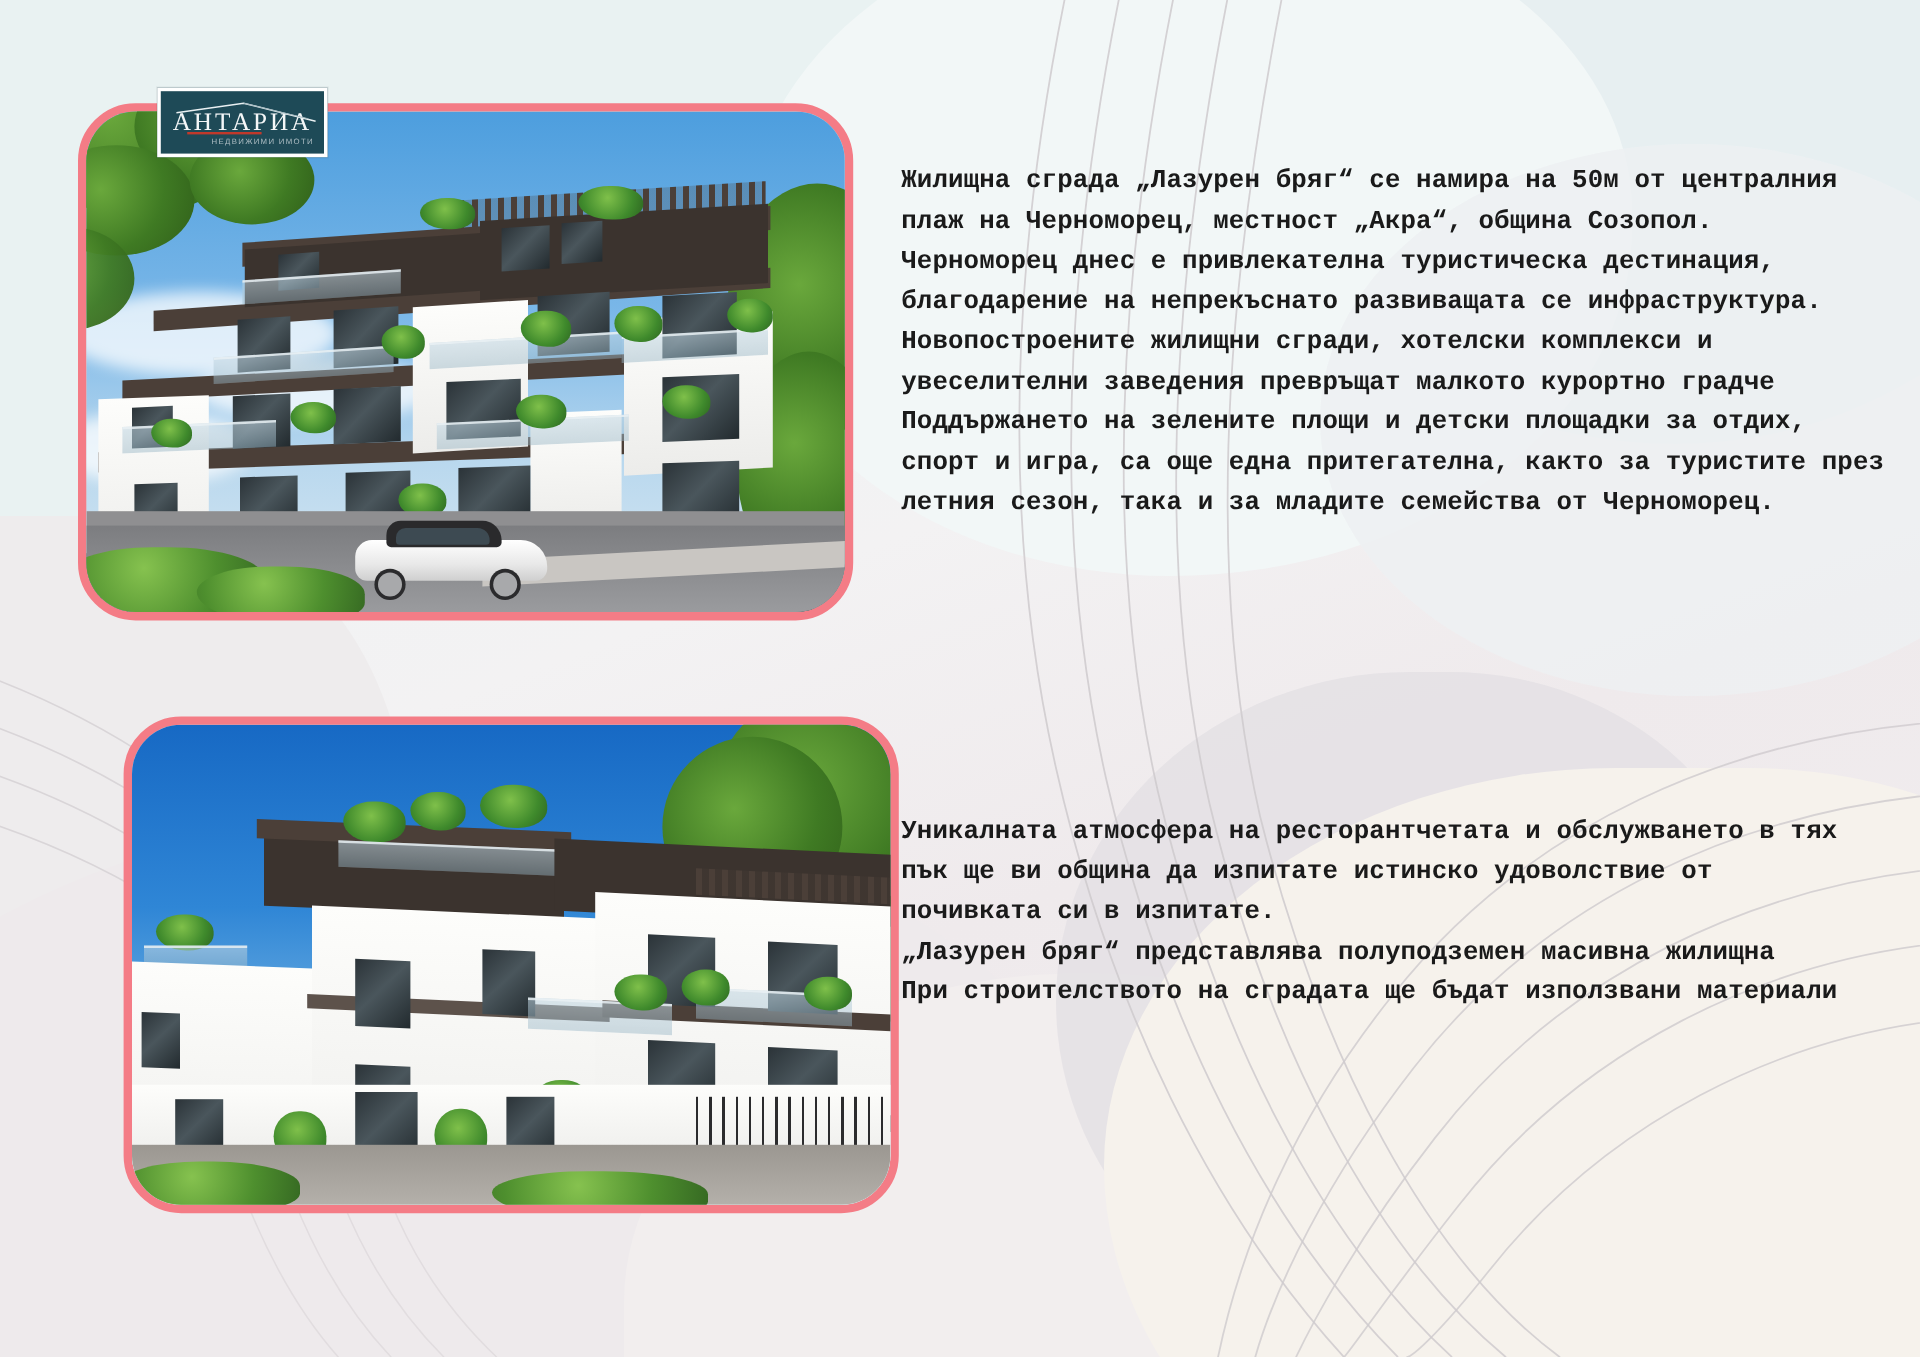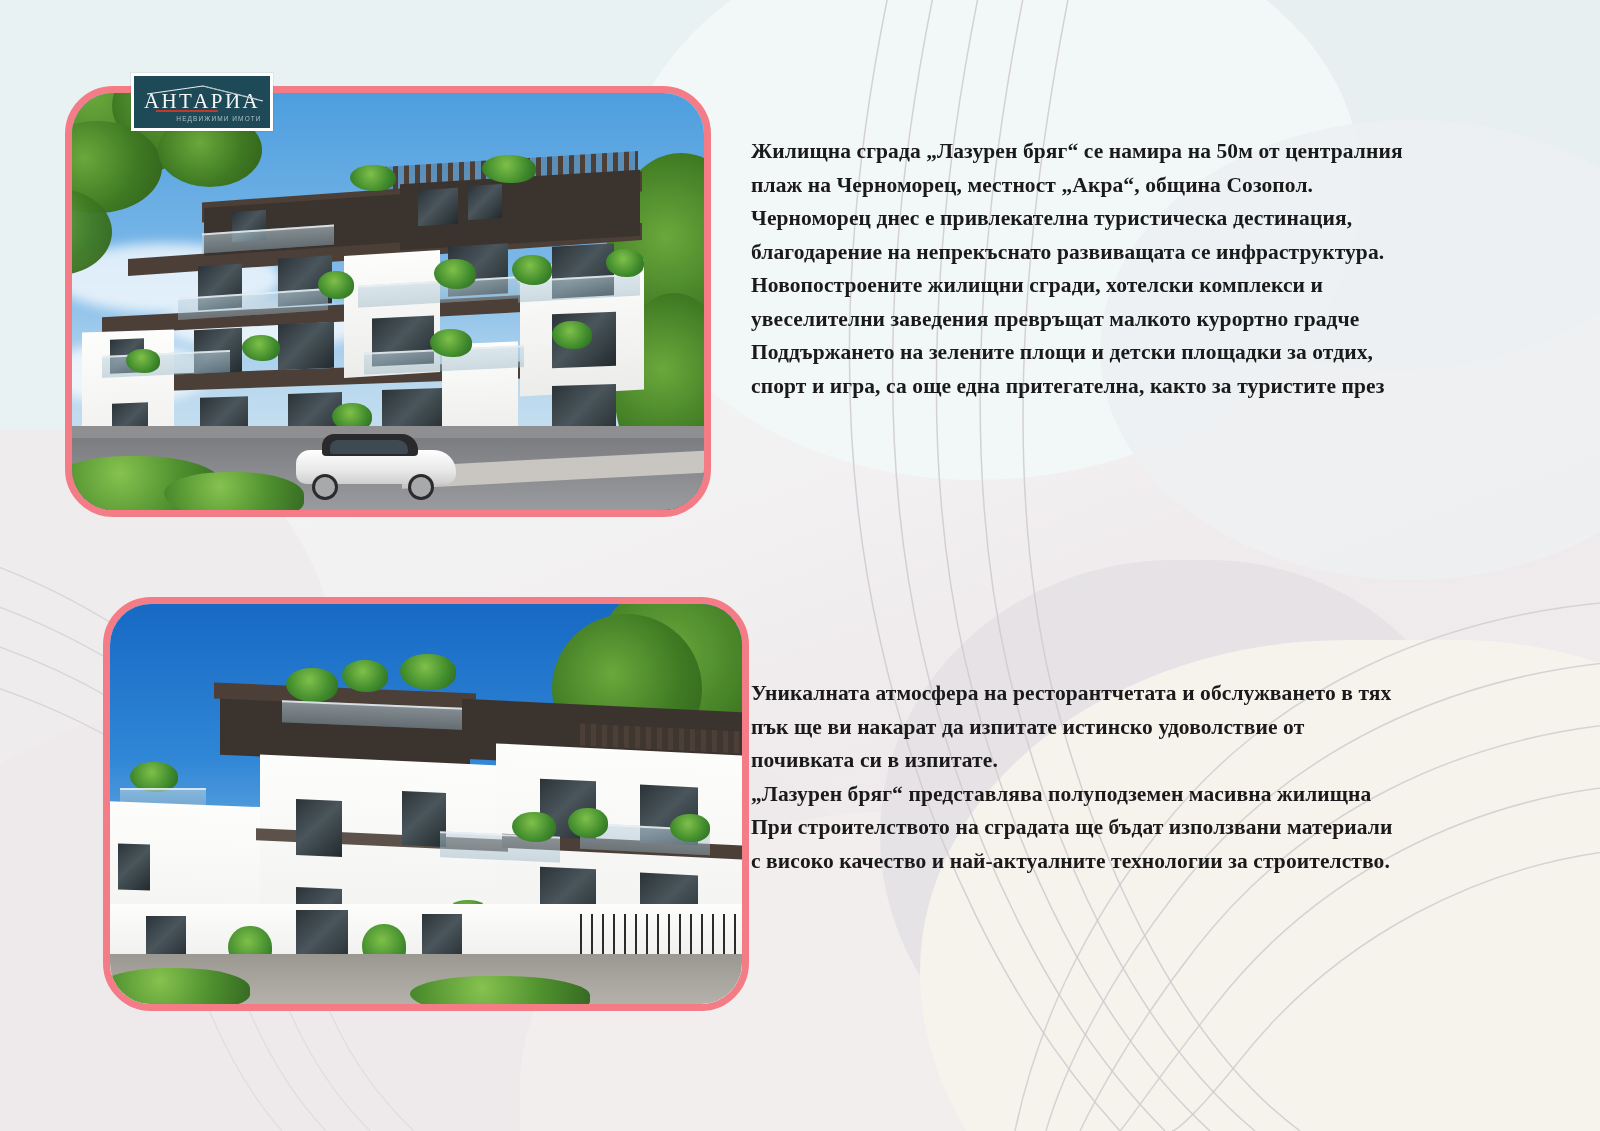--- a/index.html
+++ b/index.html
@@ -174,21 +174,21 @@
     font-size:6.5px;
     letter-spacing:1.1px;
     margin-top:3px;
     margin-left:34px;
     white-space:nowrap;
   }
 
   
   .copy {
     position:absolute;
-    font-family:Liberation Serif, serif;
+    font-family:Liberation Mono, monospace;
     font-weight:bold;
     color:#1a1a1a;
     font-size:21.5px;
     line-height:33.5px;
     letter-spacing:.1px;
   }
   .copy.block-1 { left:751px; top:135px; width:790px; }
   .copy.block-2 { left:751px; top:677px; width:790px; }
   .copy p { margin:0; white-space:nowrap; }
 </style>
@@ -410,24 +410,24 @@
 
   <div class="copy block-1">
     <p>Жилищна сграда „Лазурен бряг“ се намира на 50м от централния</p>
     <p>плаж на Черноморец, местност „Акра“, община Созопол.</p>
     <p>Черноморец днес е привлекателна туристическа дестинация,</p>
     <p>благодарение на непрекъснато развиващата се инфраструктура.</p>
     <p>Новопостроените жилищни сгради, хотелски комплекси и</p>
     <p>увеселителни заведения превръщат малкото курортно градче</p>
     <p>Поддържането на зелените площи и детски площадки за отдих,</p>
     <p>спорт и игра, са още една притегателна, както за туристите през</p>
+    <p>летния сезон, така и за младите семейства от Черноморец.</p>
   </div>
 
   <div class="copy block-2">
     <p>Уникалната атмосфера на ресторантчетата и обслужването в тях</p>
-    <p>пък ще ви накарат да изпитате истинско удоволствие от</p>
+    <p>пък ще ви община да изпитате истинско удоволствие от</p>
     <p>почивката си в изпитате.</p>
     <p>„Лазурен бряг“ представлява полуподземен масивна жилищна</p>
     <p>При строителството на сградата ще бъдат използвани материали</p>
-    <p>с високо качество и най-актуалните технологии за строителство.</p>
   </div>
 
 </div>
 
 </body></html>

